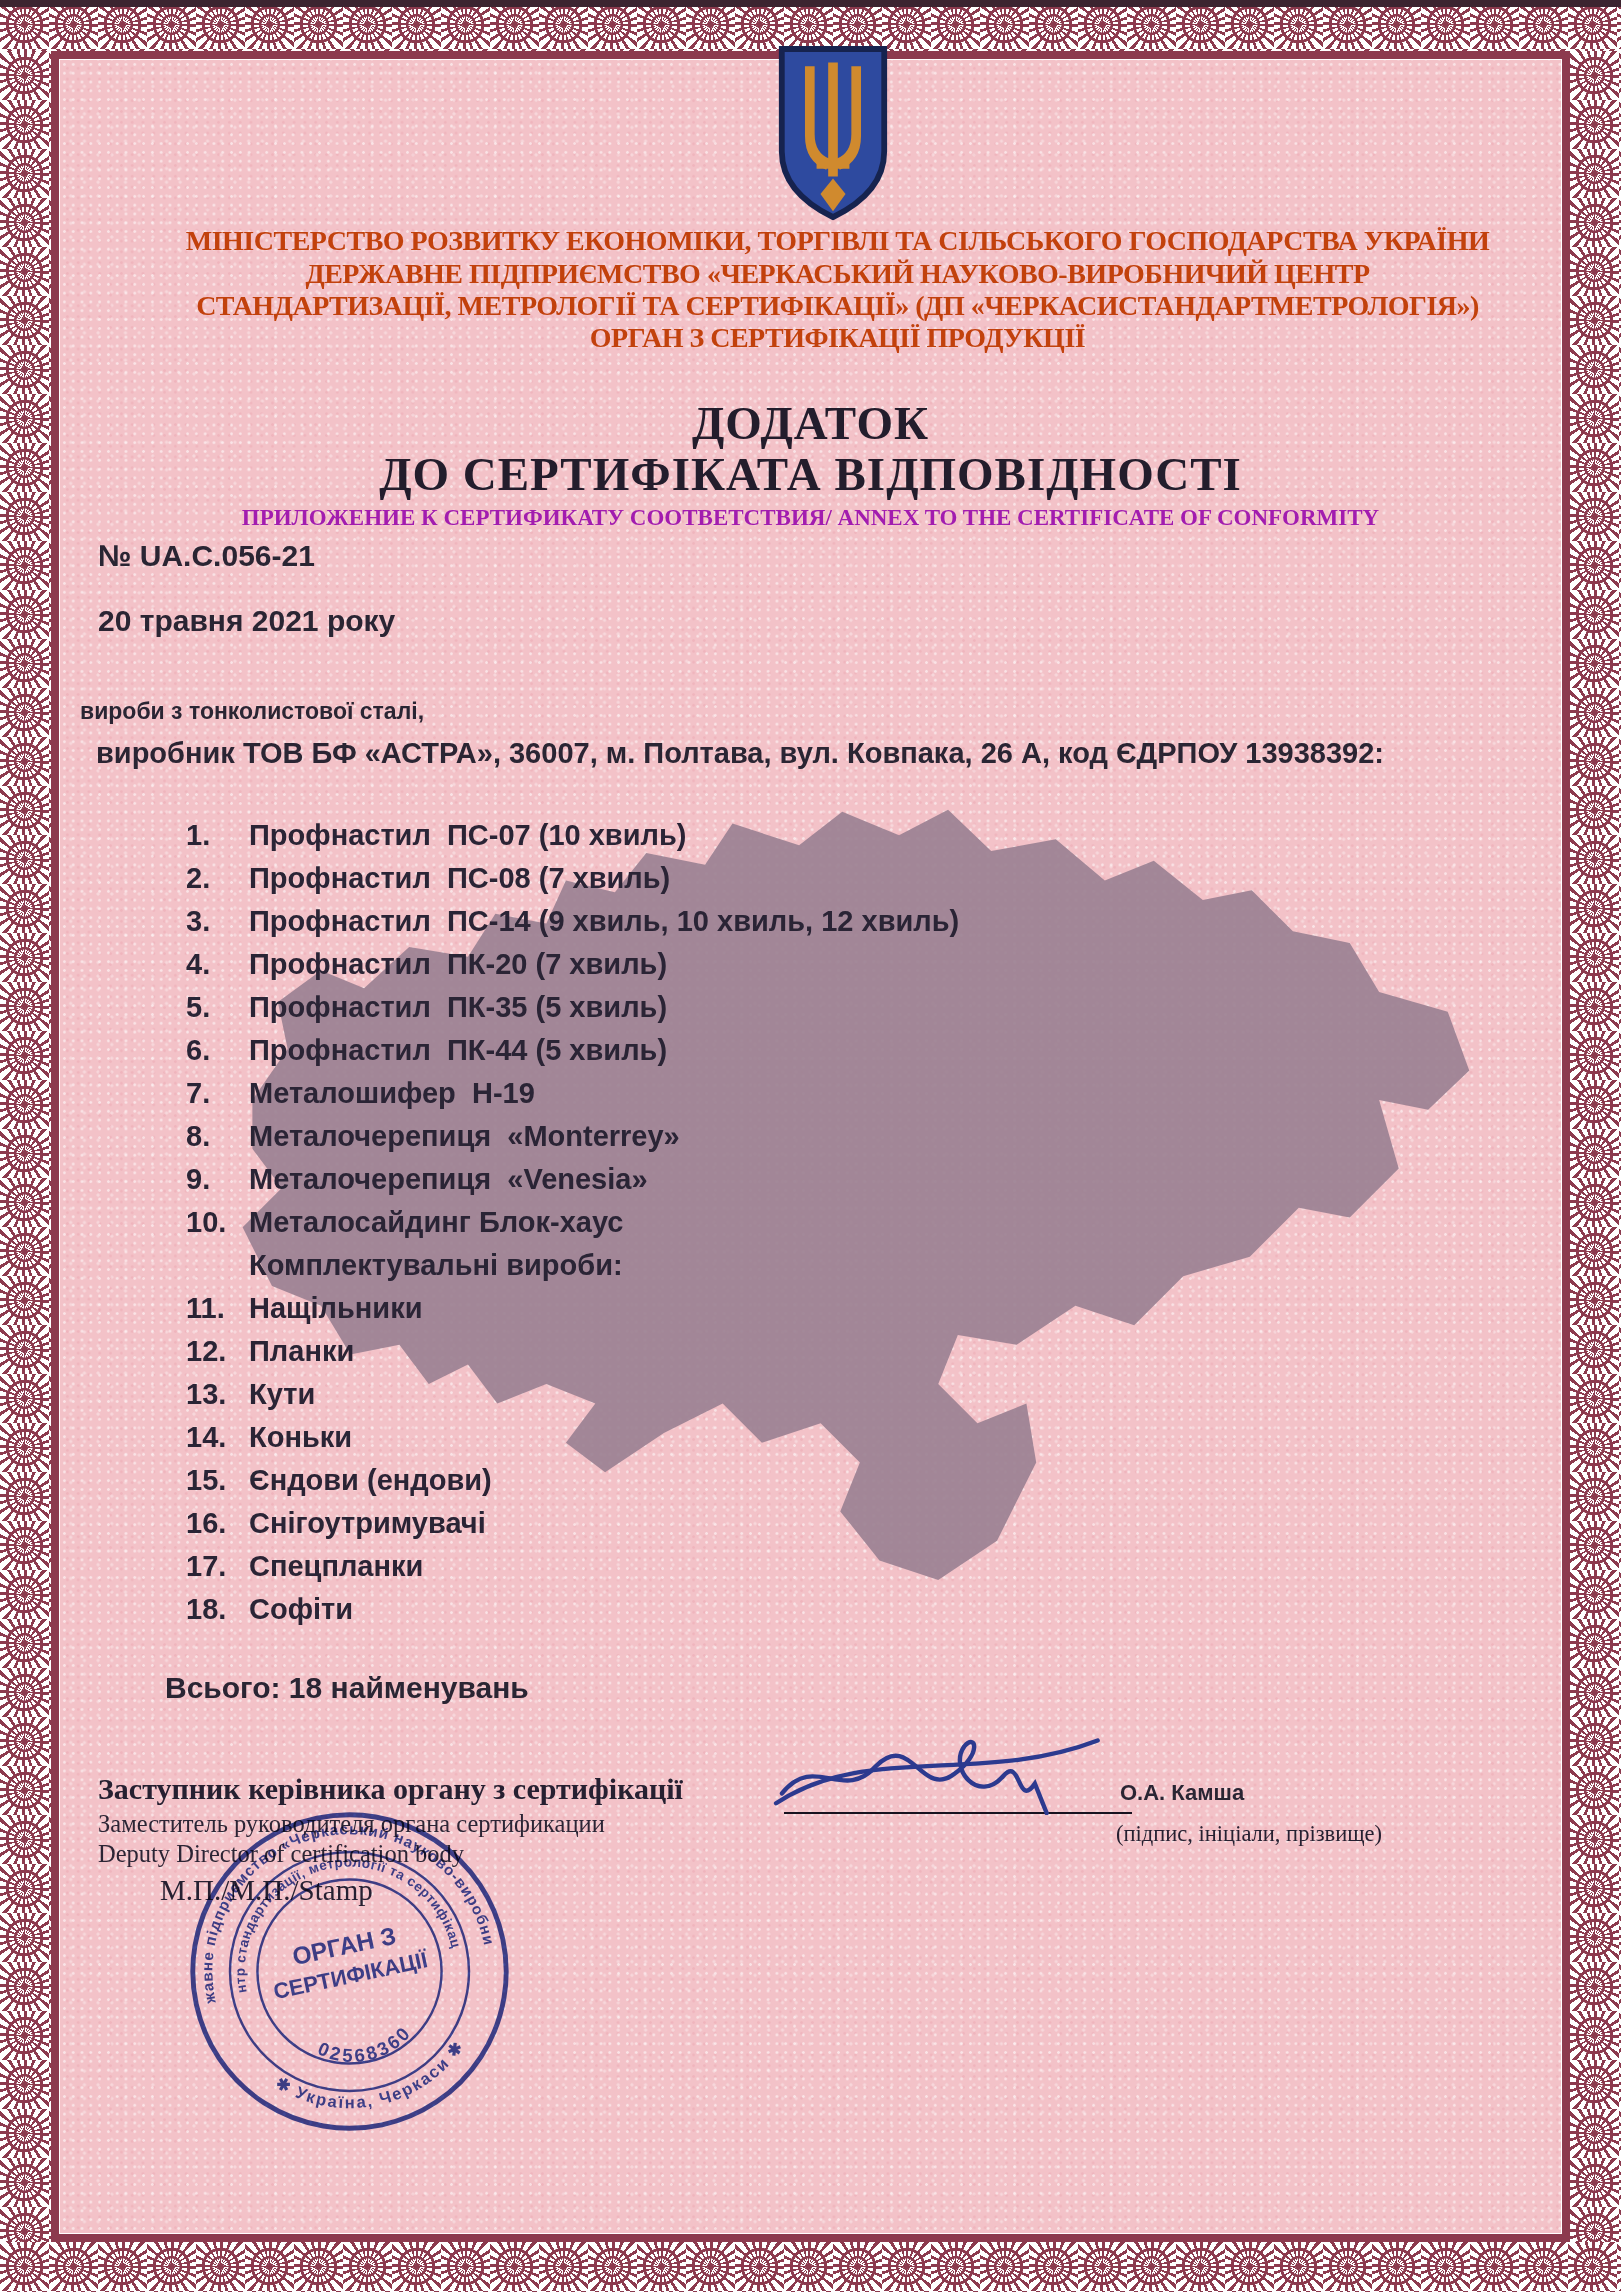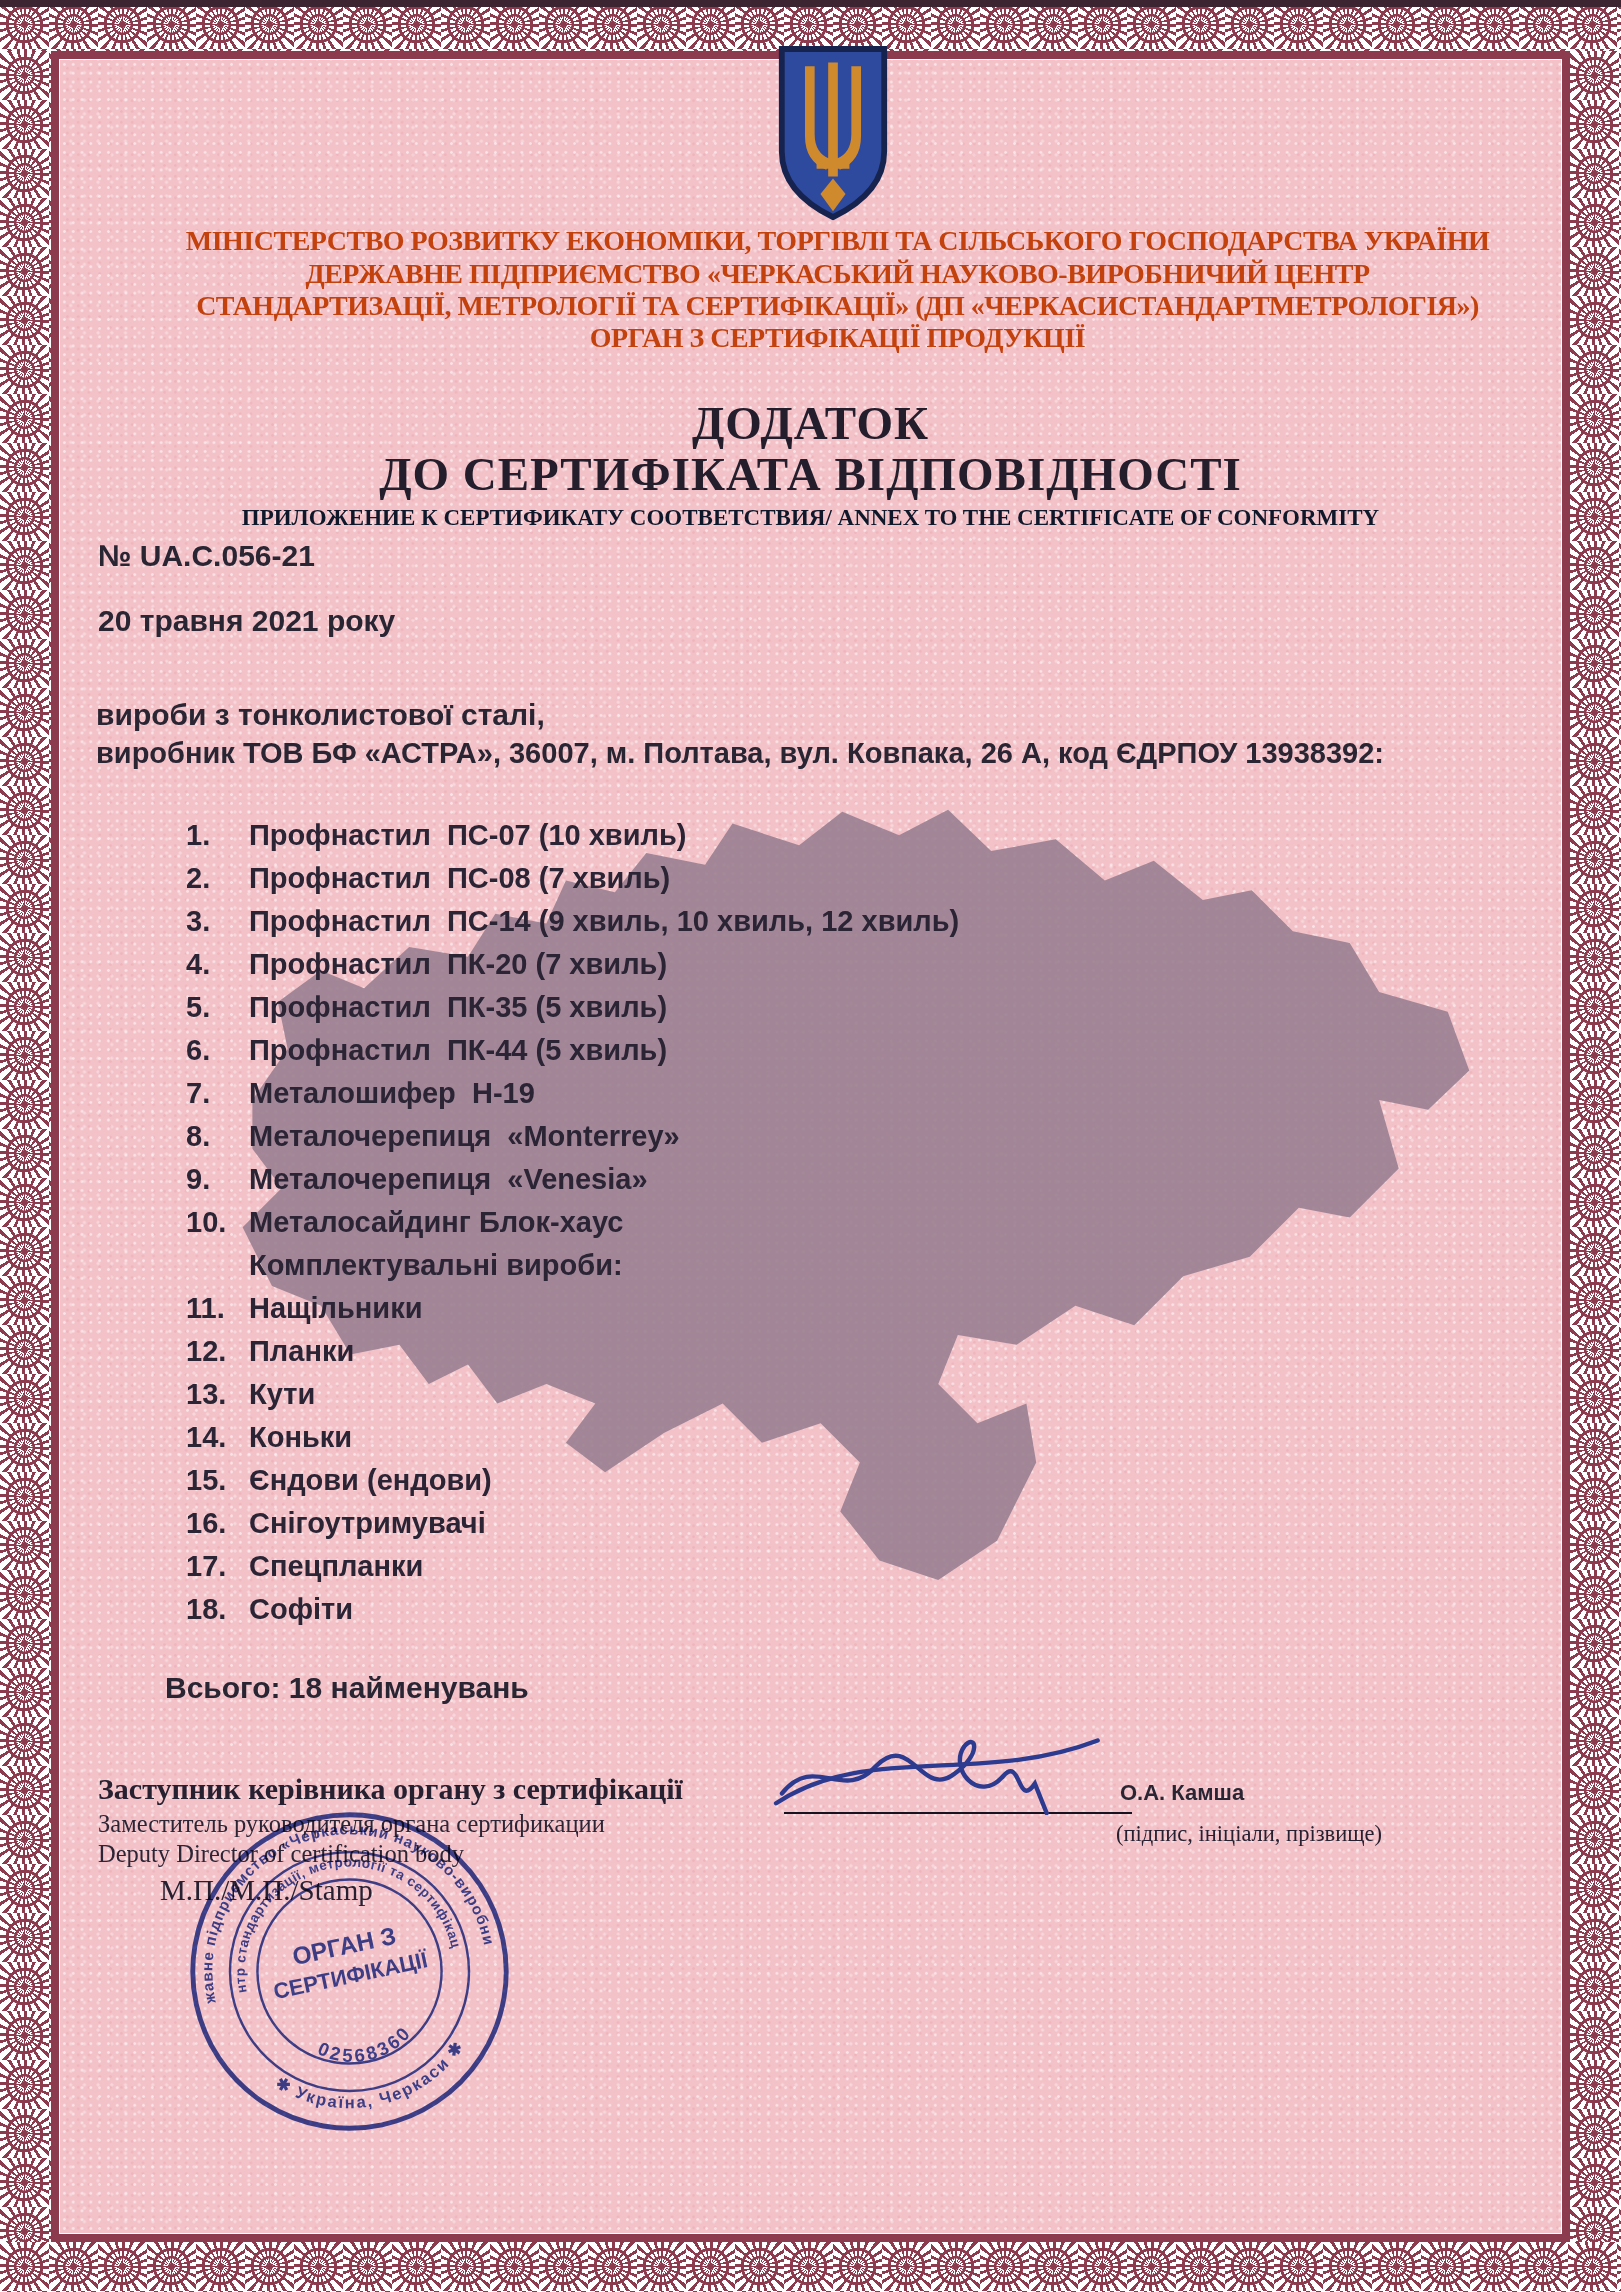--- a/index.html
+++ b/index.html
@@ -42,21 +42,21 @@
     background-size:8.8px 8.8px,13.7px 13.7px,10.8px 10.8px;
     background-position:0 0,3.9px 5.9px,2px 2.9px;
   }
   
   .map{position:absolute;left:172px;top:755px;width:1313px;height:872px;z-index:2;}
   
   .txt{position:absolute;z-index:5;color:#262031;}
   .center{left:0;width:1621px;text-align:center;}
   .hdr{font-weight:bold;font-size:28px;line-height:32px;letter-spacing:-0.5px;color:#c2410c;padding-left:27px;}
   .title{font-weight:bold;font-size:47px;letter-spacing:1px;color:#231d2c;}
-  .subtitle{font-weight:bold;font-size:23px;color:#0f172a;}
+  .subtitle{font-weight:bold;font-size:23px;color:#a21caf;}
   .sans{font-family:"Liberation Sans", sans-serif;font-weight:bold;color:#2a2533;}
   .list{position:absolute;left:186px;top:814px;z-index:5;}
   .lrow{display:flex;height:43px;align-items:center;
         font-family:"Liberation Sans", sans-serif;font-weight:bold;
         font-size:29px;color:#2a2435;}
   .lnum{width:63px;}
   .ltext{white-space:pre;}
   .serif-sm{font-size:24.5px;color:#2c2535;}
   .sig-line{position:absolute;left:784px;top:1812px;width:348px;border-top:2.9px solid #17121f;z-index:5;}
   .sig-svg{position:absolute;left:772px;top:1715px;z-index:6;}
@@ -95,21 +95,21 @@
   <div class="txt center hdr" style="top:290px">СТАНДАРТИЗАЦІЇ, МЕТРОЛОГІЇ ТА СЕРТИФІКАЦІЇ» (ДП «ЧЕРКАСИСТАНДАРТМЕТРОЛОГІЯ»)</div>
   <div class="txt center hdr" style="top:322px">ОРГАН З СЕРТИФІКАЦІЇ ПРОДУКЦІЇ</div>
 
   <div class="txt center title" style="top:396px">ДОДАТОК</div>
   <div class="txt center title" style="top:447px">ДО СЕРТИФІКАТА ВІДПОВІДНОСТІ</div>
   <div class="txt center subtitle" style="top:505px">ПРИЛОЖЕНИЕ К СЕРТИФИКАТУ СООТВЕТСТВИЯ/ ANNEX TO THE CERTIFICATE OF CONFORMITY</div>
 
   <div class="txt sans" style="left:98px;top:539px;font-size:30px">№ UA.C.056-21</div>
   <div class="txt sans" style="left:98px;top:604px;font-size:30px">20 травня 2021 року</div>
 
-  <div class="txt sans" style="left:96px;top:698px;font-size:30px">вироби з тонколистової сталі,</div>
+  <div class="txt sans" style="left:80px;top:698px;font-size:23px">вироби з тонколистової сталі,</div>
   <div class="txt sans" style="left:96px;top:737px;font-size:29px">виробник ТОВ БФ «АСТРА», 36007, м. Полтава, вул. Ковпака, 26 А, код ЄДРПОУ 13938392:</div>
 
   <div class="list">
     <div class="lrow">
         <span class="lnum">1.</span>
         <span class="ltext">Профнастил  ПС-07 (10 хвиль)</span>
       </div>
     <div class="lrow">
         <span class="lnum">2.</span>
         <span class="ltext">Профнастил  ПС-08 (7 хвиль)</span>

